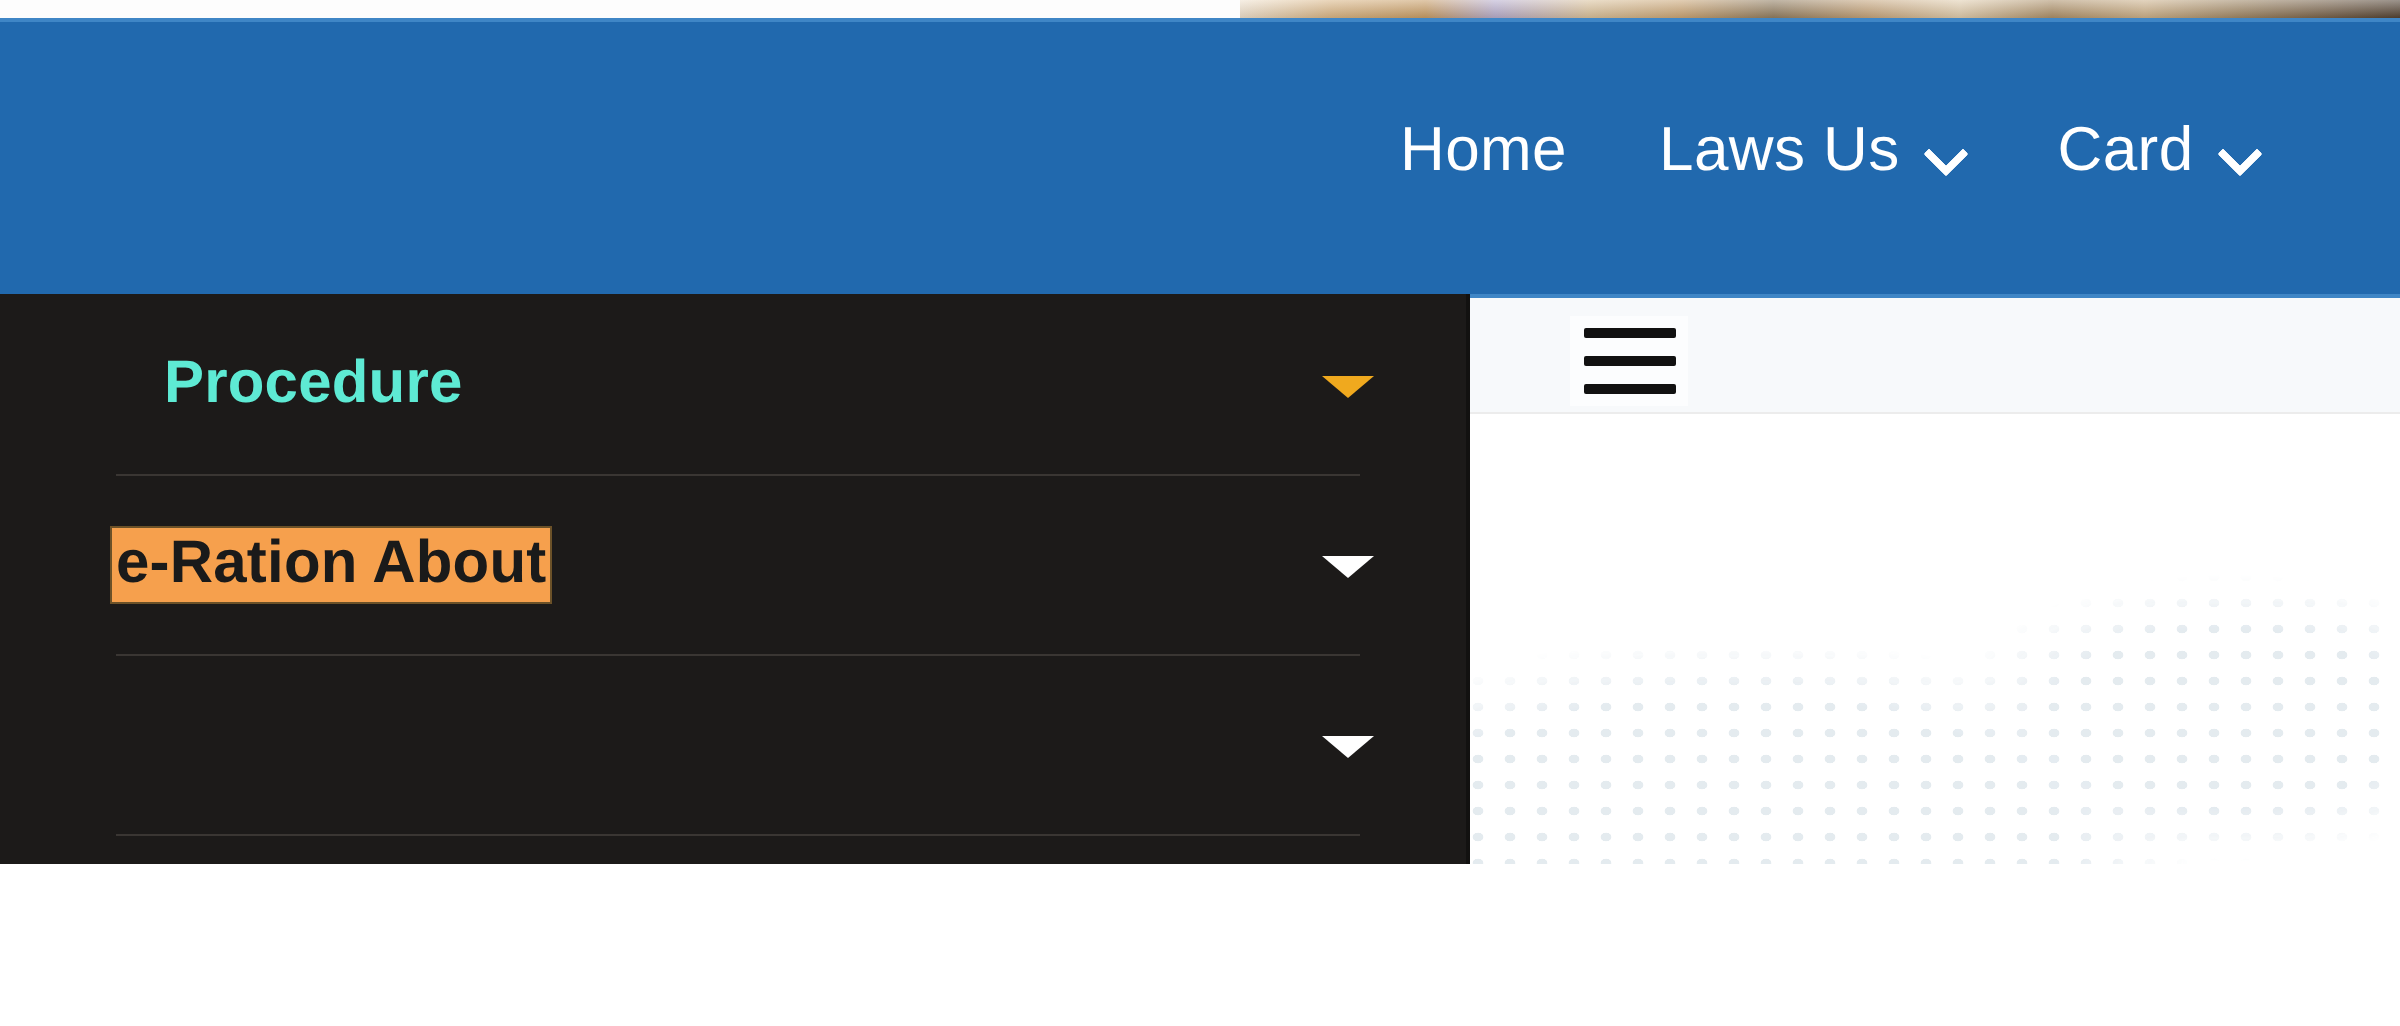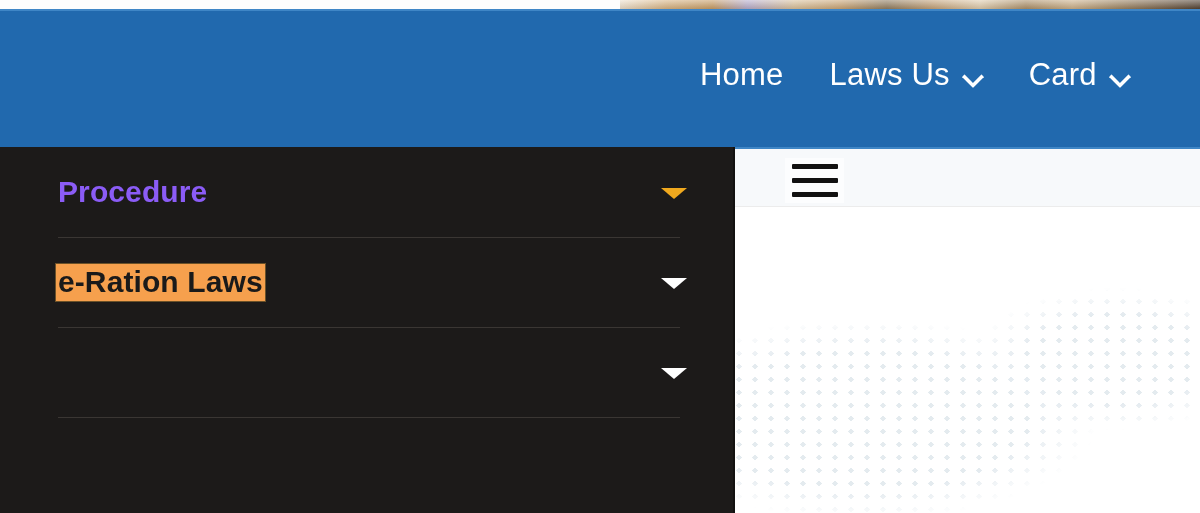--- a/index.html
+++ b/index.html
@@ -9,21 +9,21 @@
     width: 1200px;
     height: 513px;
     overflow: hidden;
     font-family: "Liberation Sans", sans-serif;
     background: #ffffff;
   }
 
   .screen {
     position: relative;
     width: 1200px;
-    height: 513px;
+    height: 432px;
     overflow: hidden;
   }
 
   
   .top-strip {
     position: absolute;
     top: 0; left: 0;
     width: 1200px;
     height: 9px;
     background: #ffffff;
@@ -123,21 +123,21 @@
     align-items: center;
     padding: 0 55px 0 58px;
     cursor: pointer;
   }
   .side-label {
     font-size: 30px;
     font-weight: 700;
     letter-spacing: 0.1px;
     line-height: 1;
   }
-  .side-label.accent { color: #8b5cf6; }
+  .side-label.accent { color: #5eead4; margin-left: 24px; }
   .side-label.plain  { color: #ffffff; }
   .side-label.selected {
     color: #1a1a1a;
     background: #f6a04d;
     outline: 1px solid #6b5128;
     padding: 3px 2px 4px 2px;
     margin-left: -2px;
   }
   .caret {
     position: absolute;
@@ -259,21 +259,21 @@
   <aside class="sidebar">
     <div class="side-list">
 
       <div class="side-row">
         <span class="side-label accent">Procedure</span>
         <span class="caret accent"></span>
       </div>
       <div class="side-div d1"></div>
 
       <div class="side-row">
-        <span class="side-label selected">e-Ration Laws</span>
+        <span class="side-label selected">e-Ration About</span>
         <span class="caret"></span>
       </div>
       <div class="side-div d2"></div>
 
       <div class="side-row">
         <span class="caret"></span>
       </div>
       <div class="side-div d3"></div>
 
     </div>

